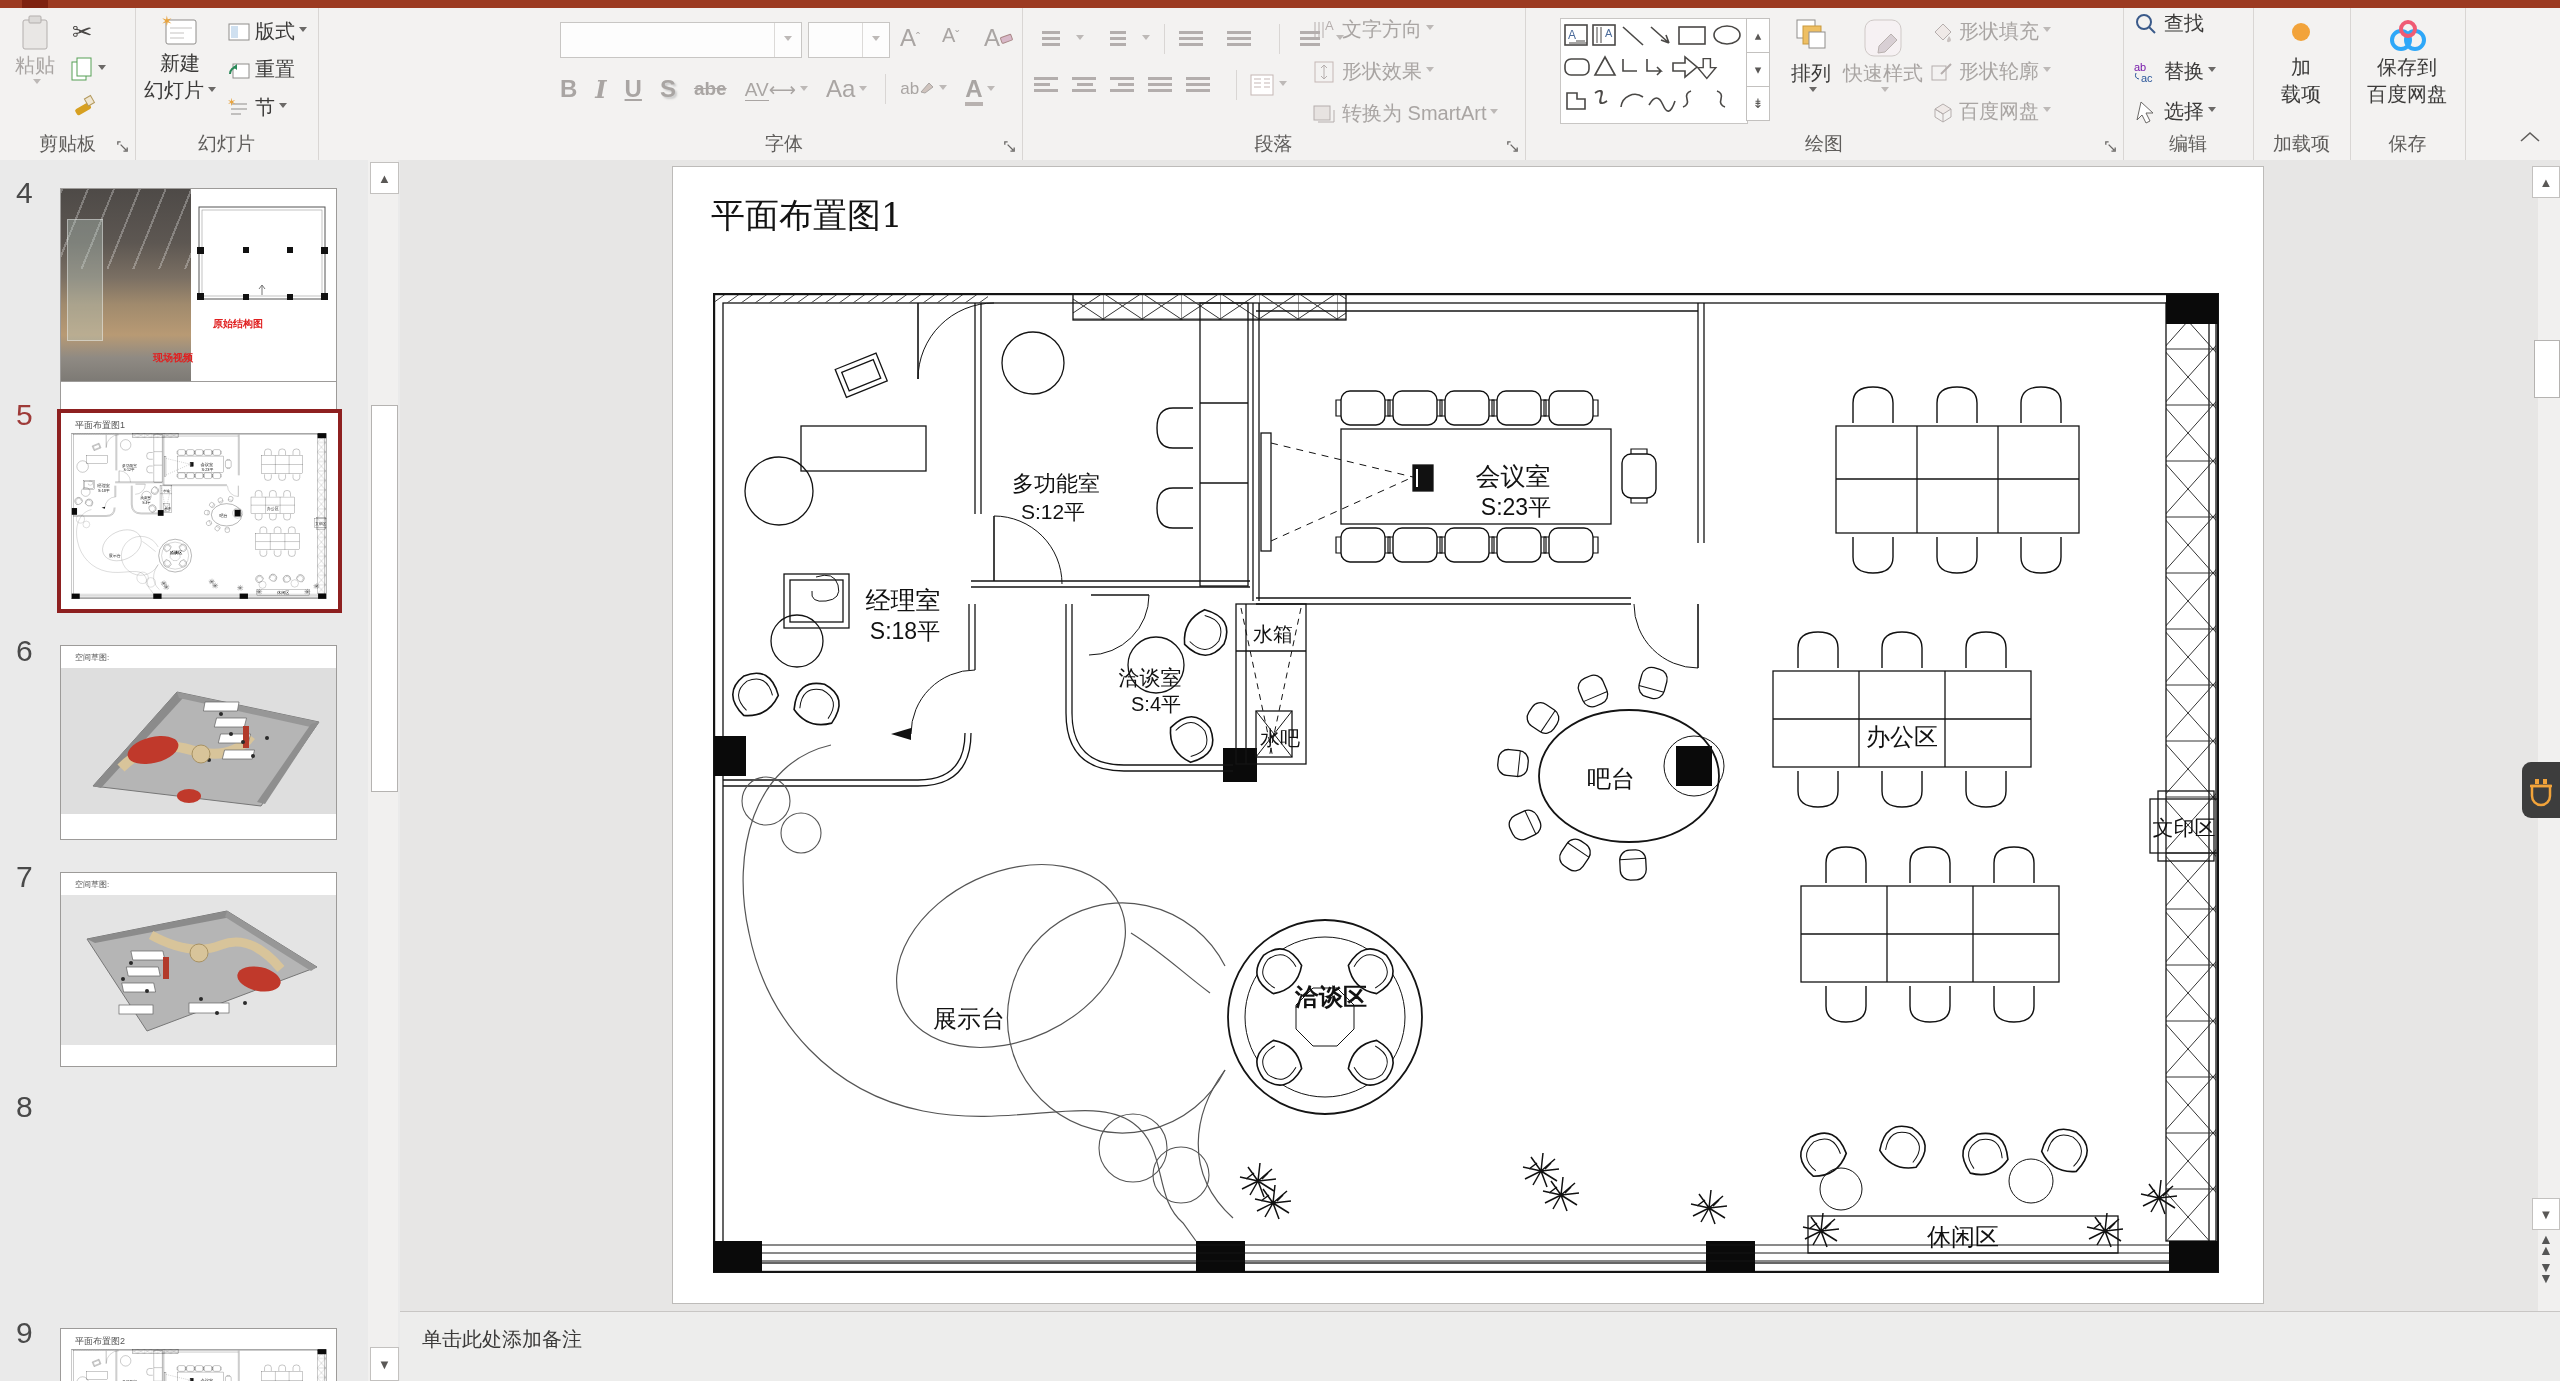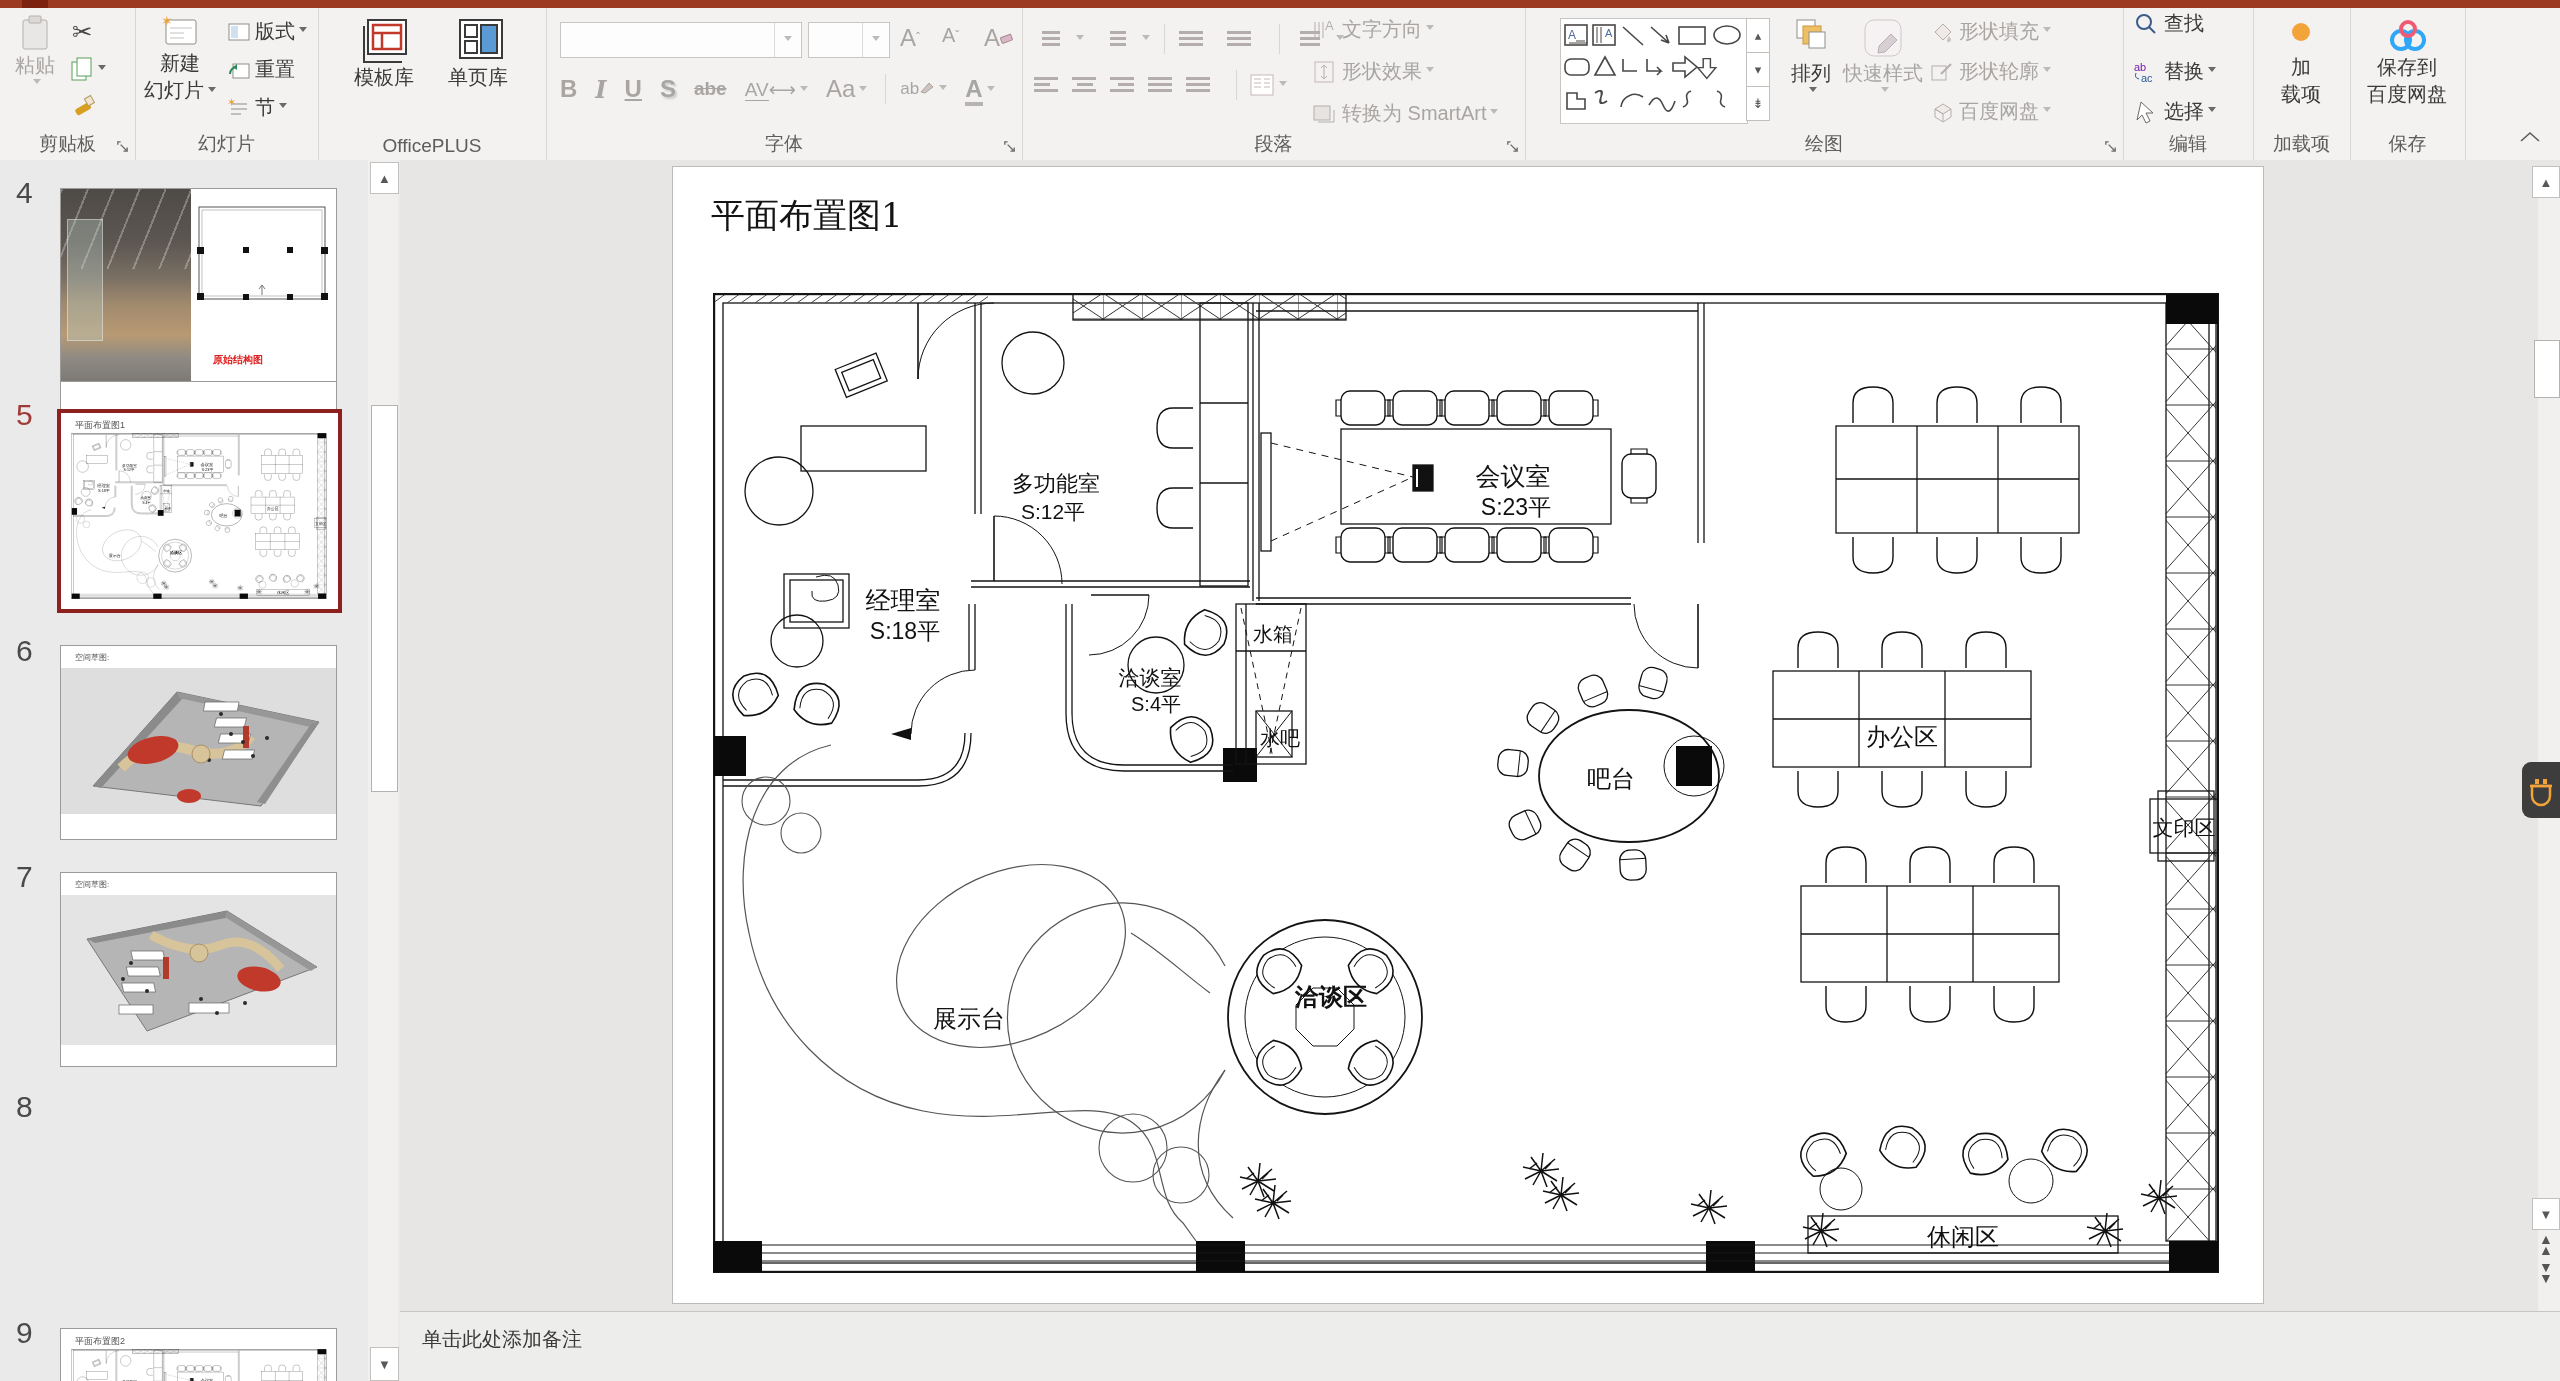--- a/index.html
+++ b/index.html
@@ -27,21 +27,21 @@
   .alic{display:inline-block;width:26px;height:22px;margin-right:12px;}
   .alic i{display:block;height:3px;background:#b3aead;margin-top:3px;}
   .shapecell{stroke:#4a4846;fill:none;stroke-width:1.6;}
   .scrbtn{position:absolute;background:#ffffff;border:1px solid #c3c1bf;display:flex;align-items:center;justify-content:center;color:#5a5856;font-size:13px;}
   
   #panel{left:0;top:160px;width:400px;height:1221px;background:#eaeaea;}
   .thumb{position:absolute;left:60px;width:275px;background:#fff;border:1px solid #9d9b99;overflow:hidden;}
   .tnum{position:absolute;left:16px;width:36px;font-size:30px;color:#4a4a4a;}
   .tnum.sel{color:#9e3a38;}
   .tinytitle{position:absolute;left:14px;top:6px;font-size:9px;color:#555;}
-  .redlab{position:absolute;font-size:10px;font-weight:bold;color:#e02020;margin-top:36px;}
+  .redlab{position:absolute;font-size:10px;font-weight:bold;color:#e02020;}
   .pbar{position:absolute;left:18px;right:18px;background:repeating-linear-gradient(180deg,#8f8f8f 0 2px,transparent 2px 7px);}
   
   #editor{left:400px;top:160px;width:2160px;height:1151px;background:#e7e6e5;}
   #slide{position:absolute;left:272px;top:6px;width:1590px;height:1136px;background:#fff;border:1px solid #bdbbb9;}
   #slidetitle{position:absolute;left:38px;top:26px;font-size:34px;color:#141414;
       font-family:"DejaVu Serif","Liberation Serif",serif;}
   #plansvg{position:absolute;left:40px;top:126px;width:1506px;height:980px;}
   
   #notes{left:400px;top:1311px;width:2160px;height:70px;background:#ededec;border-top:1px solid #c8c6c4;}
   #notes span{position:absolute;left:22px;top:14px;font-size:20px;color:#3b3a39;}
@@ -345,41 +345,20 @@
         <svg width="24" height="20" style="margin-right:4px">
             <path d="M4 6h16M4 11h16M4 16h10" stroke="#8f8d8b"></path>
             <text x="0" y="8" font-size="11" fill="#e8a33d">✶</text>
           </svg>
         <span>节</span>
           <span class="cr"></span>
       </div>
       <div class="glb">幻灯片</div>
     </div>
 
-    <div class="grp" style="left:318px;width:228px">
-      <div class="bigbtn en" style="left:24px;top:8px;width:84px">
-        <svg width="52" height="48">
-            <rect x="10" y="4" width="38" height="34" fill="#fff" stroke="#3a3a3a" stroke-width="2"></rect>
-            <rect x="15" y="9" width="28" height="24" fill="none" stroke="#c0392b" stroke-width="2.5"></rect>
-            <path d="M15 17h28M24 17v16" stroke="#c0392b" stroke-width="2.5"></path>
-            <path d="M6 10v36h38" stroke="#3a3a3a" fill="none" stroke-width="2"></path>
-          </svg>
-        <span class="cn">模板库</span>
-      </div>
-      <div class="bigbtn en" style="left:118px;top:8px;width:84px">
-        <svg width="52" height="48">
-            <rect x="8" y="4" width="42" height="38" fill="#fff" stroke="#3a3a3a" stroke-width="2"></rect>
-            <rect x="13" y="9" width="12" height="12" fill="#fff" stroke="#3a3a3a" stroke-width="2"></rect>
-            <rect x="13" y="25" width="12" height="12" fill="#fff" stroke="#3a3a3a" stroke-width="2"></rect>
-            <rect x="29" y="9" width="16" height="28" fill="#5b9bd5" stroke="#3a3a3a" stroke-width="2"></rect>
-          </svg>
-        <span class="cn">单页库</span>
-      </div>
-      <div class="glb">OfficePLUS</div>
-    </div>
 
     <div class="grp" style="left:546px;width:476px">
       <div class="combo" style="left:14px;top:14px;width:240px">
           <div class="dd">
             <span class="cr crdis" style="margin:0"></span>
           </div>
         </div>
       <div class="combo" style="left:262px;top:14px;width:80px">
           <div class="dd">
             <span class="cr crdis" style="margin:0"></span>

